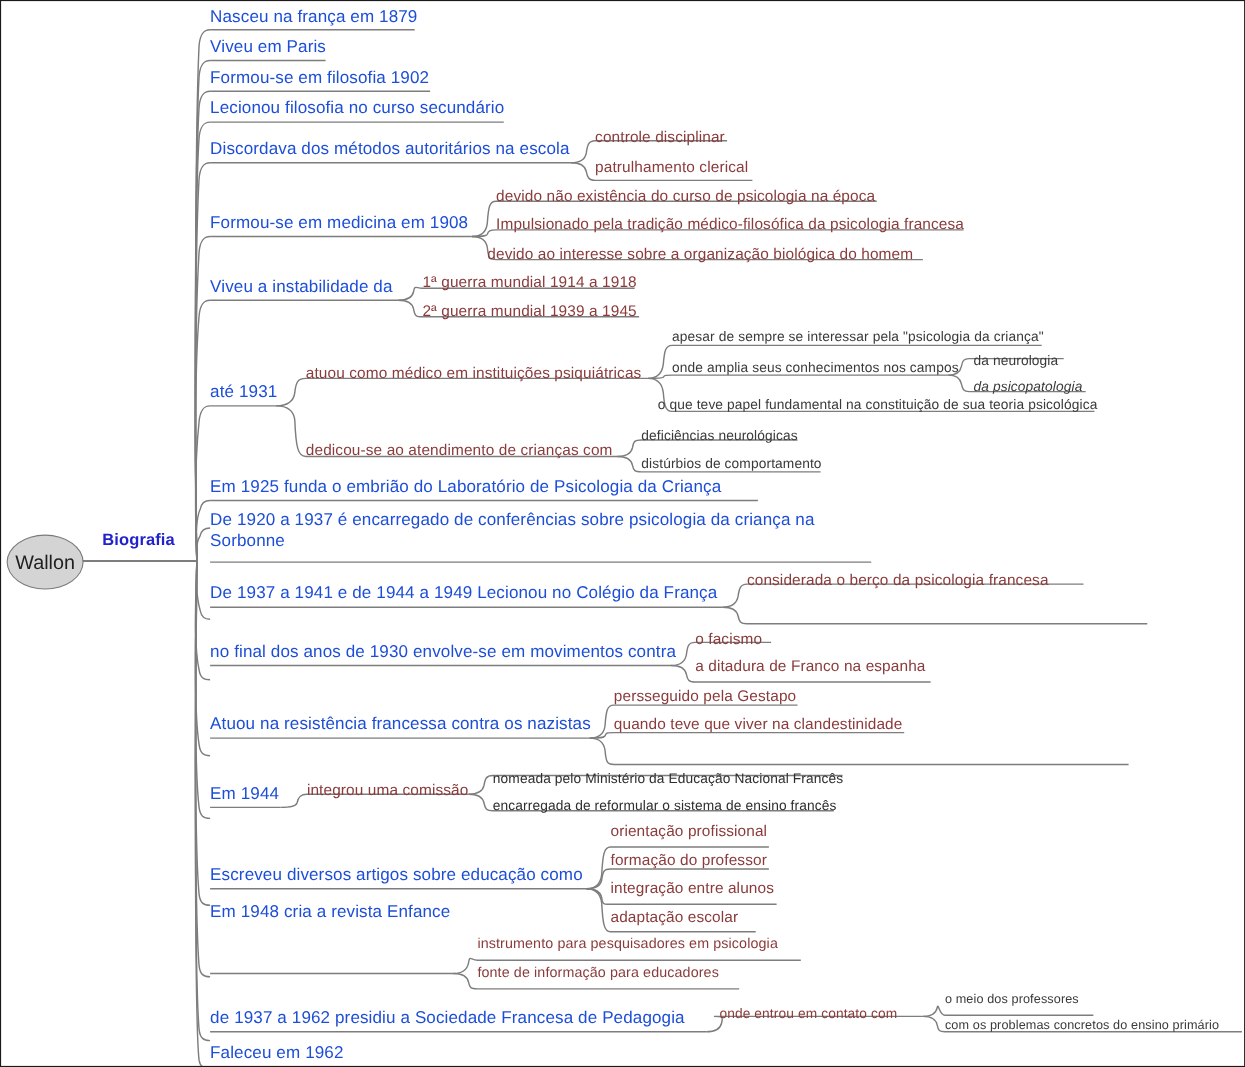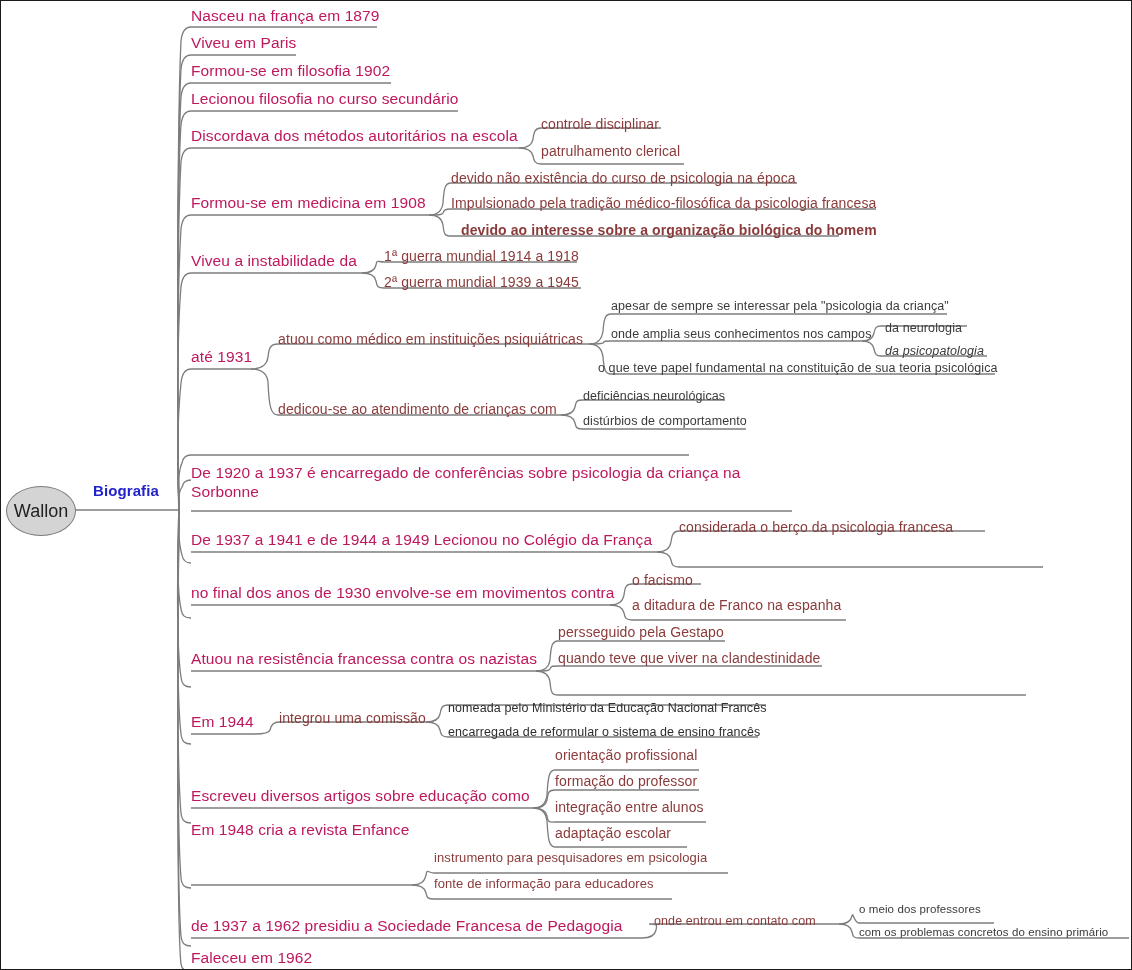--- a/index.html
+++ b/index.html
@@ -43,21 +43,21 @@
     font-size:18px;
     color:#1f1f1f;
   }
   .lvl0{
     font-size:15px;
     font-weight:bold;
     color:#2222cc;
   }
   .lvl1{
     font-size:15.5px;
-    color:#be185d;
+    color:#1d4ed8;
   }
   .lvl1.wrap{white-space:normal;width:600px;line-height:1.25;}
   .lvl2{
     font-size:14px;
     color:#8b3b3b;
   }
   .lvl2.small{font-size:12.5px;}
   .lvl3{
     font-size:12.5px;
     color:#3a3a3a;
@@ -175,36 +175,37 @@
   <div class="node lvl0" style="left:92px;top:481px;">Biografia</div>
 
   <div class="node lvl1" style="left:190px;top:6px;">Nasceu na frança em 1879</div>
   <div class="node lvl1" style="left:190px;top:33px;">Viveu em Paris</div>
   <div class="node lvl1" style="left:190px;top:61px;">Formou-se em filosofia 1902</div>
   <div class="node lvl1" style="left:190px;top:89px;">Lecionou filosofia no curso secundário</div>
   <div class="node lvl1" style="left:190px;top:126px;">Discordava dos métodos autoritários na escola</div>
   <div class="node lvl1" style="left:190px;top:193px;">Formou-se em medicina em 1908</div>
   <div class="node lvl1" style="left:190px;top:251px;">Viveu a instabilidade da</div>
   <div class="node lvl1" style="left:190px;top:347px;">até 1931</div>
+  <div class="node lvl1" style="left:190px;top:433px;">Em 1925 funda o embrião do Laboratório de Psicologia da Criança</div>
   <div class="node lvl1 wrap" style="left:190px;top:462px;width:605px;">De 1920 a 1937 é encarregado de conferências sobre psicologia da criança na Sorbonne</div>
   <div class="node lvl1" style="left:190px;top:530px;">De 1937 a 1941 e de 1944 a 1949 Lecionou no Colégio da França</div>
   <div class="node lvl1" style="left:190px;top:583px;">no final dos anos de 1930 envolve-se em movimentos contra</div>
   <div class="node lvl1" style="left:190px;top:649px;">Atuou na resistência francessa contra os nazistas</div>
   <div class="node lvl1" style="left:190px;top:712px;">Em 1944</div>
   <div class="node lvl1" style="left:190px;top:786px;">Escreveu diversos artigos sobre educação como</div>
   <div class="node lvl1" style="left:190px;top:820px;">Em 1948 cria a revista Enfance</div>
   <div class="node lvl1" style="left:190px;top:916px;">de 1937 a 1962 presidiu a Sociedade Francesa de Pedagogia</div>
   <div class="node lvl1" style="left:190px;top:948px;">Faleceu em 1962</div>
 
   <div class="node lvl2" style="left:540px;top:115px;">controle disciplinar</div>
   <div class="node lvl2" style="left:540px;top:142px;">patrulhamento clerical</div>
 
   <div class="node lvl2" style="left:450px;top:169px;">devido não existência do curso de psicologia na época</div>
   <div class="node lvl2" style="left:450px;top:194px;">Impulsionado pela tradição médico-filosófica da psicologia francesa</div>
-  <div class="node lvl2" style="left:460px;top:221px;font-weight:bold;">devido ao interesse sobre a organização biológica do homem</div>
+  <div class="node lvl2" style="left:442px;top:221px;">devido ao interesse sobre a organização biológica do homem</div>
 
   <div class="node lvl2" style="left:383px;top:247px;">1ª guerra mundial 1914 a 1918</div>
   <div class="node lvl2" style="left:383px;top:273px;">2ª guerra mundial 1939 a 1945</div>
 
   <div class="node lvl2" style="left:277px;top:330px;">atuou como médico em instituições psiquiátricas</div>
   <div class="node lvl3" style="left:610px;top:298px;">apesar de sempre se interessar pela "psicologia da criança"</div>
   <div class="node lvl3" style="left:610px;top:326px;">onde amplia seus conhecimentos nos campos</div>
   <div class="node lvl3" style="left:884px;top:320px;">da neurologia</div>
   <div class="node lvl3" style="left:884px;top:343px;font-style:italic;">da psicopatologia</div>
   <div class="node lvl3" style="left:597px;top:360px;">o que teve papel fundamental na constituição de sua teoria psicológica</div>

